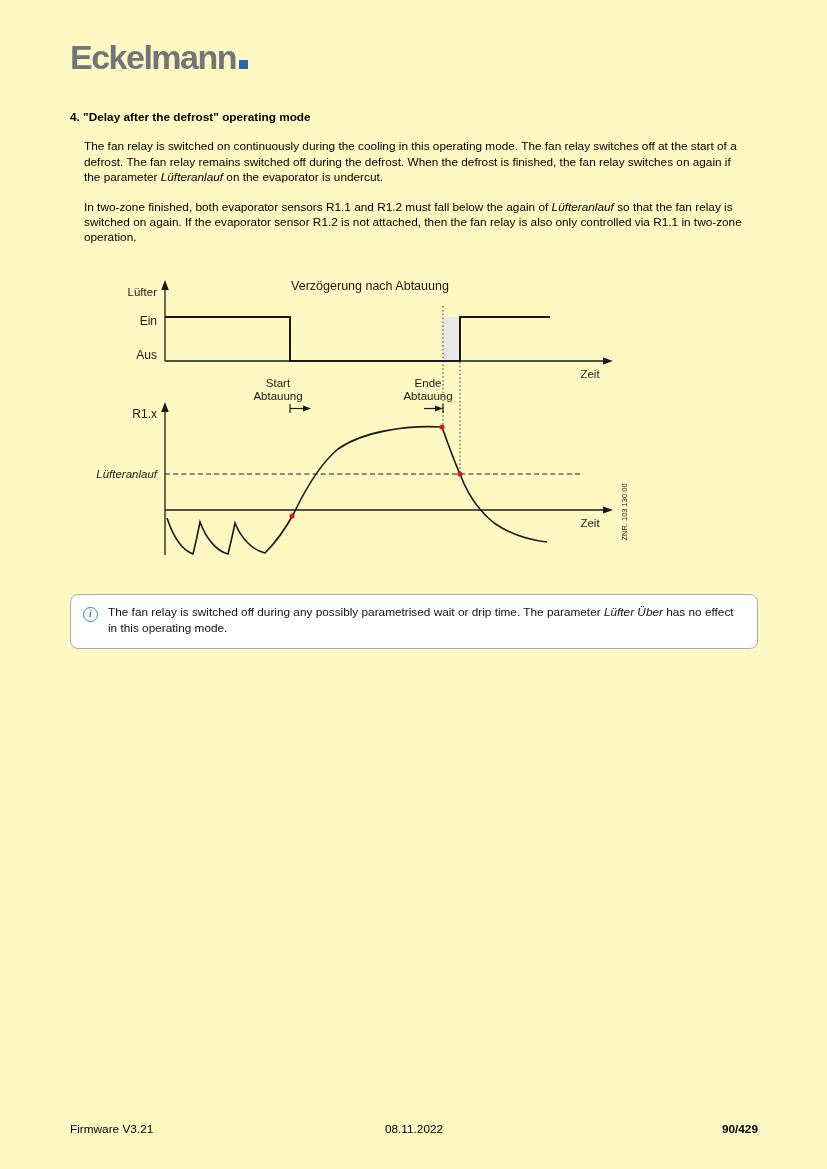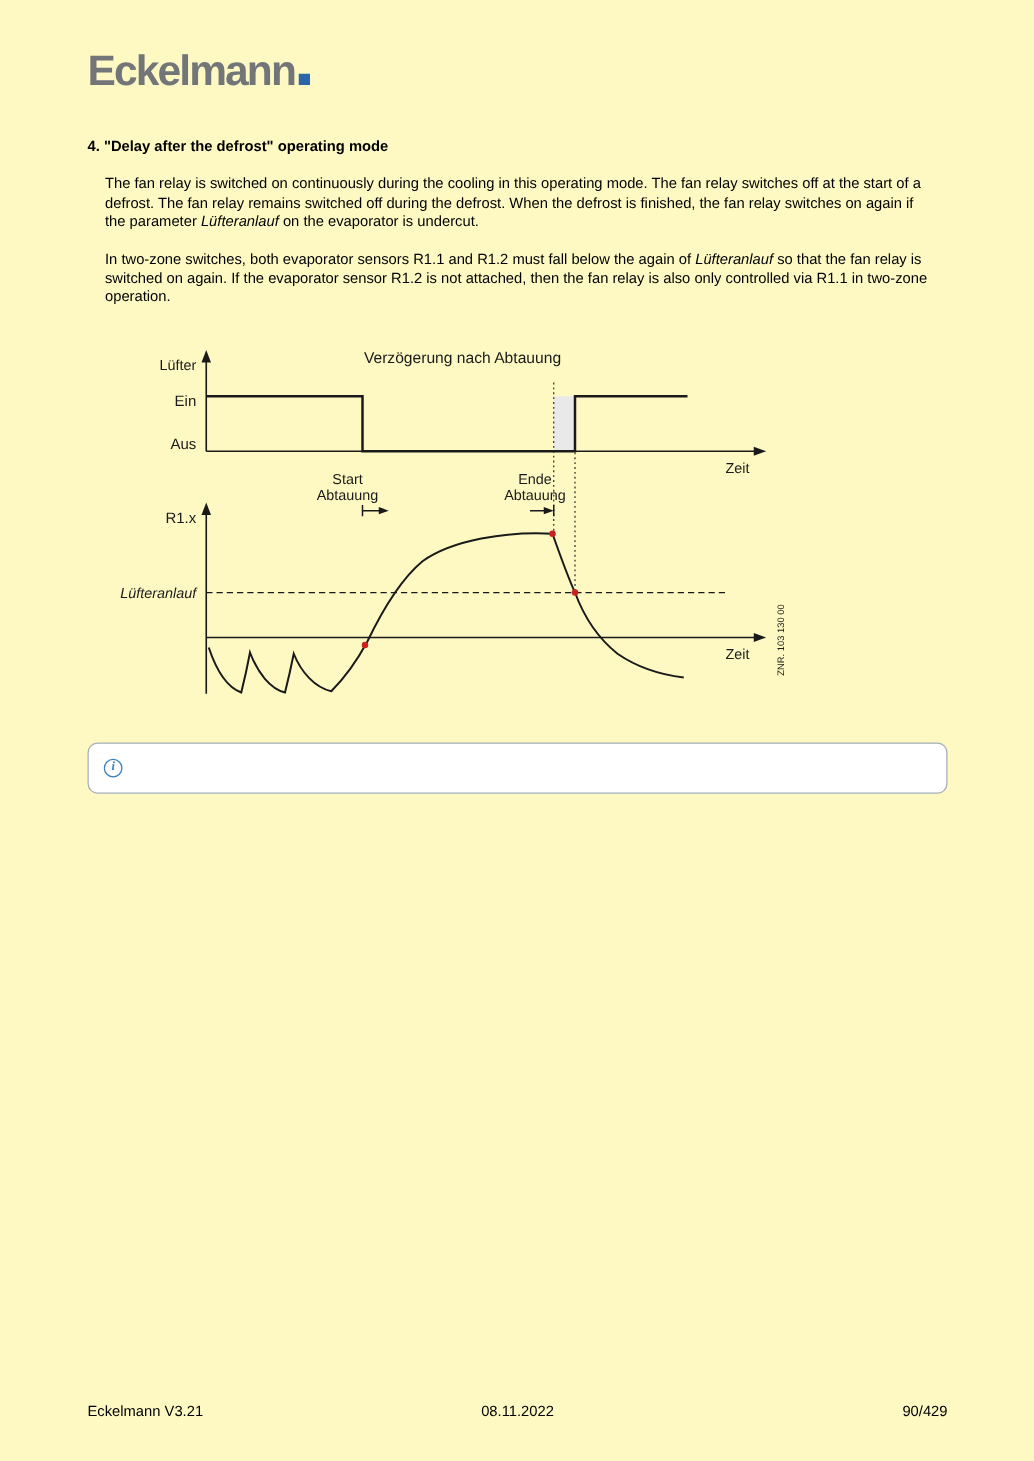--- a/index.html
+++ b/index.html
@@ -35,35 +35,35 @@
   .info-icon { flex:0 0 auto; width:15px; height:15px; border:1.4px solid #3a7fc1;
                border-radius:50%; color:#3a7fc1; font-size:10px; line-height:12px;
                text-align:center; font-style:italic;
                font-family:"Liberation Serif", serif; margin-top:2px; font-weight:bold; }
 
   
   .footer { position:absolute; left:70px; top:1122px; width:688px; display:flex;
             font-size:11.8px; color:#000; }
   .footer .f-left  { width:200px; text-align:left; }
   .footer .f-mid   { flex:1; text-align:center; }
-  .footer .f-right { width:200px; text-align:right; }
+  .footer .f-right { width:200px; text-align:right;font-weight:bold; }
 </style>
 </head>
 <body>
 
 <div class="page">
 
   <div class="logo">
     <span>Eckelmann</span><span class="logo-square"></span>
   </div>
 
   <div class="content">
     <div class="heading">4. "Delay after the defrost" operating mode</div>
     <div class="para"><span>The fan relay is switched on continuously during the cooling in this operating mode. The fan relay switches off at the start of a defrost. The fan relay remains switched off during the defrost. When the defrost is finished, the fan relay switches on again if the parameter </span><em>Lüfteranlauf</em><span> on the evaporator is undercut.</span></div>
-    <div class="para"><span>In two-zone switches, both evaporator sensors R1.1 </span><b>and</b><span> R1.2 must fall below the again of </span><em>Lüfteranlauf</em><span> so that the fan relay is switched on again. If the evaporator sensor R1.2 is not attached, then the fan relay is also only controlled via R1.1 in two-zone operation.</span></div>
+    <div class="para"><span>In two-zone finished, both evaporator sensors R1.1 </span><b>and</b><span> R1.2 must fall below the again of </span><em>Lüfteranlauf</em><span> so that the fan relay is switched on again. If the evaporator sensor R1.2 is not attached, then the fan relay is also only controlled via R1.1 in two-zone operation.</span></div>
   </div>
 
   <div class="diagram">
     <svg width="580" height="295" viewBox="0 0 580 295">
 
       <text x="310" y="18" text-anchor="middle" font-size="12.5">Verzögerung nach Abtauung</text>
 
       <rect x="383" y="45" width="17" height="44" fill="#e9e9e9"></rect>
 
       <line x1="383" y1="34" x2="383" y2="156" stroke="#1a1a1a" stroke-width="0.9" stroke-dasharray="1.5 2.4"></line>
@@ -121,21 +121,22 @@
       <circle cx="232" cy="244" r="2.6" fill="#cc1f1f"></circle>
       <circle cx="382" cy="155" r="2.6" fill="#cc1f1f"></circle>
       <circle cx="400" cy="202" r="2.6" fill="#cc1f1f"></circle>
 
       <text x="567" y="240" text-anchor="middle" font-size="7.5" fill="#333" transform="rotate(-90 567 240)">ZNR. 103 130 00</text>
     </svg>
   </div>
 
   <div class="notebox">
     <div class="info-icon">i</div>
+    <div class="note-text"><span>The fan relay is switched off during any possibly parametrised wait or drip time. The parameter </span><em>Lüfter Über</em><span> has no effect in this operating mode.</span></div>
   </div>
 
   <div class="footer">
-    <span class="f-left">Eckelmann V3.21</span>
+    <span class="f-left">Firmware V3.21</span>
     <span class="f-mid">08.11.2022</span>
     <span class="f-right">90/429</span>
   </div>
 
 </div>
 
 </body></html>

